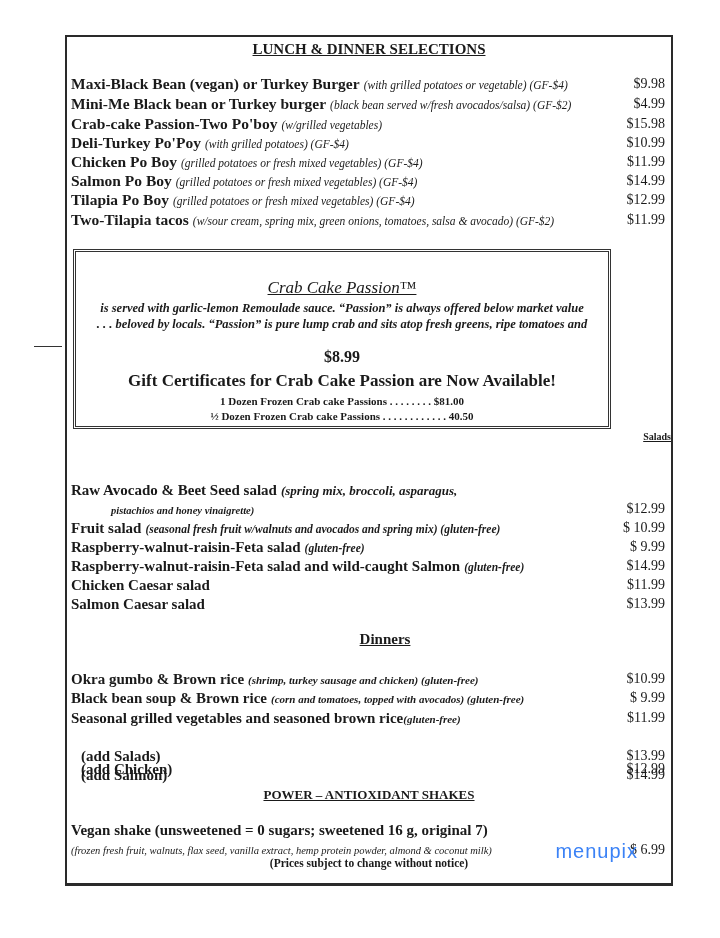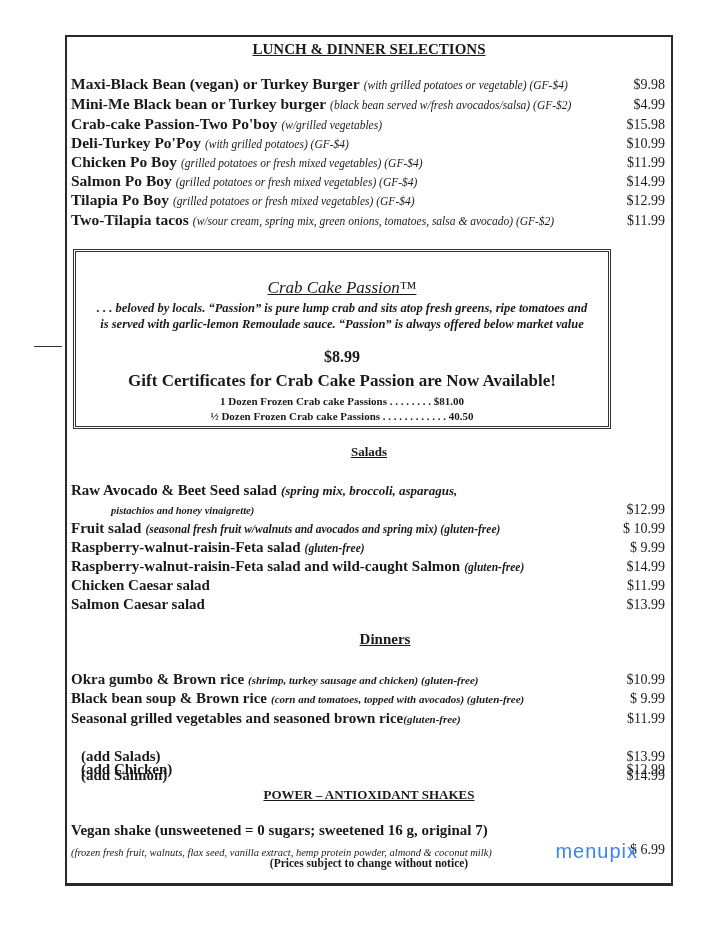--- a/index.html
+++ b/index.html
@@ -4,21 +4,21 @@
 <style>
   html, body { margin:0; padding:0; background:#ffffff; }
   body { width:720px; height:938px; position:relative; overflow:hidden;
          font-family:"Liberation Serif","DejaVu Serif",serif; color:#1a1a1a; }
   .margin-mark { position:absolute; left:34px; top:346px; width:28px; height:1px; background:#333; }
   .outer { position:absolute; left:65px; top:35px; width:608px; height:851px;
            border:2px solid #2a2a2a; border-bottom-width:3px; box-sizing:border-box; }
   .sec-title { position:absolute; left:0; width:100%; text-align:center; font-weight:bold;
                text-decoration:underline; }
   .row { position:absolute; left:4px; right:6px; display:flex; justify-content:space-between;
-         align-items:flex-end; white-space:nowrap; }
+         align-items:center; white-space:nowrap; }
   .name { font-weight:bold; }
   .desc { font-style:italic; font-weight:normal; font-size:11.5px; }
   .price { font-size:14px; }
   .lunch .name { font-size:15.5px; }
   .crab-box { position:absolute; left:6px; top:212px; width:538px; height:180px;
               border:3px double #333; box-sizing:border-box; }
   .crab-title { position:absolute; left:0; width:100%; top:26px; text-align:center;
                 font-style:italic; font-size:17px; text-decoration:underline; }
   .crab-desc { position:absolute; left:0; width:100%; top:48px; text-align:center;
                font-style:italic; font-weight:bold; font-size:12.5px; line-height:16px; }
@@ -72,30 +72,30 @@
       </div>
     <div class="row" style="top:174px">
         <span><span class="name">Two-Tilapia tacos</span> <span class="desc">(w/sour cream, spring mix, green onions, tomatoes, salsa &amp; avocado) (GF-$2)</span></span>
         <span class="price">$11.99</span>
       </div>
   </div>
 
   <div class="crab-box">
     <div class="crab-title">Crab Cake Passion™</div>
     <div class="crab-desc">
+      <div>is served with garlic-lemon Remoulade sauce.  “Passion” is always offered below market value</div>
       <div>. . . beloved by locals.  “Passion” is pure lump crab and sits atop fresh greens, ripe tomatoes and</div>
-      <div>is served with garlic-lemon Remoulade sauce.  “Passion” is always offered below market value</div>
     </div>
     <div class="crab-price">$8.99</div>
     <div class="gift">Gift Certificates for Crab Cake Passion are Now Available!</div>
     <div class="dozen" style="top:143px">1 Dozen Frozen Crab cake Passions . . . . . . . .  $81.00</div>
     <div class="dozen" style="top:158px">½ Dozen Frozen Crab cake Passions . . . . . . . . . . . . 40.50</div>
   </div>
 
-  <div class="sec-title" style="top:407px;font-size:13px;">Salads</div>
+  <div class="sec-title" style="top:394px;font-size:10px;text-align:right;">Salads</div>
   <div class="sal">
     <div class="row" style="top:444px">
         <span><span class="name">Raw Avocado &amp; Beet Seed salad</span> <span class="desc" style="font-weight:bold;font-size:13px">(spring mix, broccoli, asparagus,</span></span>
         <span></span>
       </div>
     <div class="row" style="top:463px">
         <span style="padding-left:40px"><span class="desc" style="font-weight:bold;font-size:10.5px">pistachios and honey vinaigrette)</span></span>
         <span class="price">$12.99</span>
       </div>
     <div class="row" style="top:482px">

